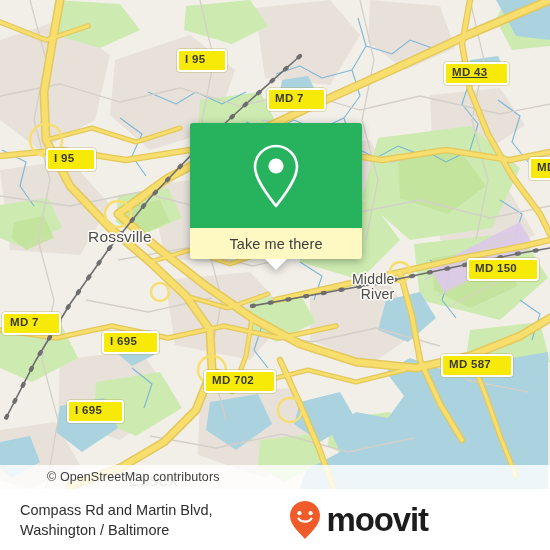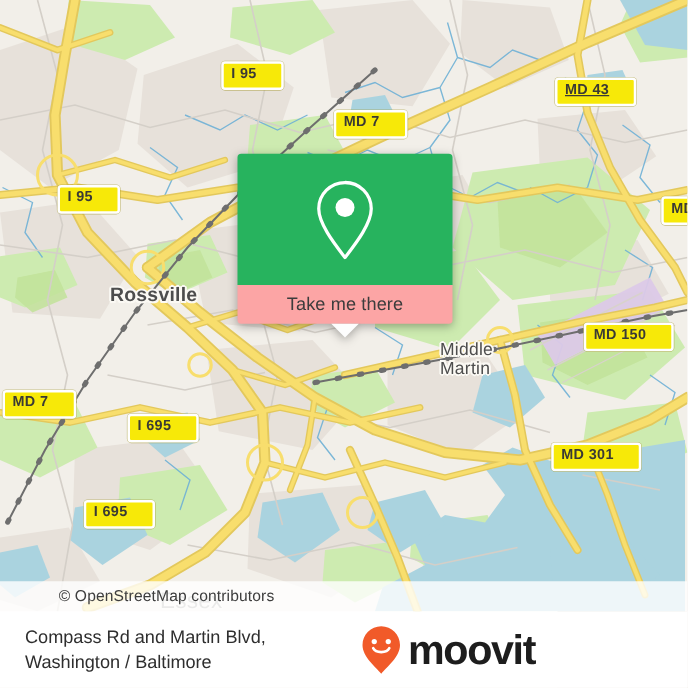--- a/index.html
+++ b/index.html
@@ -29,22 +29,22 @@
   .place-label {
     position: absolute;
     color: #4d4d4d;
     text-shadow:
       1.6px 0 #fbf9f4, -1.6px 0 #fbf9f4, 0 1.6px #fbf9f4, 0 -1.6px #fbf9f4,
       1.2px 1.2px #fbf9f4, -1.2px 1.2px #fbf9f4, 1.2px -1.2px #fbf9f4, -1.2px -1.2px #fbf9f4;
     white-space: nowrap;
     letter-spacing: .2px;
     pointer-events: none;
   }
-  .place-label.big { font-size: 15.5px; font-weight: bold; }
-  .place-label.two-line { font-size: 14px; line-height: 15px; text-align: left; }
+  .place-label.big { font-size: 15.5px; }
+  .place-label.two-line { font-size: 14px; line-height: 15px; text-align: right; }
   .place-label.faint { font-size: 18px; opacity: .55; }
 
   
   .shield {
     position: absolute;
     background: #f7e908;
     border: 2px solid #ffffff;
     border-radius: 3px;
     color: #3a3a35;
     font-size: 11.5px;
@@ -65,21 +65,21 @@
   }
   #popup-head {
     background: #27b35e;
     height: 105px;
     border-radius: 3px 3px 0 0;
     display: flex;
     align-items: center;
     justify-content: center;
   }
   #popup-foot {
-    background: #fca5a5;
+    background: #fef9c3;
     height: 31px;
     border-radius: 0 0 3px 3px;
     display: flex;
     align-items: center;
     justify-content: center;
   }
   #popup-foot-label {
     font-size: 14.5px;
     color: #3c3c3c;
     letter-spacing: .1px;
@@ -328,34 +328,35 @@
         <path d="M300,56 L246,104 L196,150 L150,198 L108,250 L70,304 L36,360 L6,418" stroke="#6e6e6e" stroke-width="4.2" fill="none" stroke-dasharray="2 16" stroke-linecap="round"></path>
         <path d="M252,306 L318,294 L384,282 L450,268 L516,254 L550,248" stroke="#6e6e6e" stroke-width="1.6" fill="none"></path>
         <path d="M252,306 L318,294 L384,282 L450,268 L516,254 L550,248" stroke="#6e6e6e" stroke-width="4.2" fill="none" stroke-dasharray="2 16" stroke-linecap="round"></path>
       </g>
     </svg>
 
     <div class="place-label big" style="left:88px; top:228px;">Rossville</div>
 
     <div class="place-label two-line" style="left:352px; top:272px;">
       <div>Middle</div>
-      <div>Martin</div>
+      <div>River</div>
     </div>
 
     <div class="place-label faint" style="left:128px; top:470px;">Essex</div>
 
     <div class="shield" style="left:177px; top:49px;">I 95</div>
     <div class="shield" style="left:267px; top:88px;">MD 7</div>
     <div class="shield" style="left:444px; top:62px;text-decoration:underline;">MD 43</div>
     <div class="shield" style="left:46px;  top:148px;">I 95</div>
     <div class="shield" style="left:529px; top:157px;">MD</div>
     <div class="shield" style="left:452px; top:258px;margin-left:15px;">MD 150</div>
     <div class="shield" style="left:2px;   top:312px;">MD 7</div>
     <div class="shield" style="left:102px; top:331px;">I 695</div>
-    <div class="shield" style="left:441px; top:354px;">MD 301</div>
+    <div class="shield" style="left:441px; top:354px;">MD 587</div>
+    <div class="shield" style="left:204px; top:370px;">MD 702</div>
     <div class="shield" style="left:67px;  top:400px;">I 695</div>
 
     <div id="popup-card">
       <div id="popup-head">
         <svg width="52" height="66" viewBox="0 0 52 66">
           <path d="M26 3 C14.4 3 5 12.4 5 24 C5 37 20 55 26 63 C32 55 47 37 47 24 C47 12.4 37.6 3 26 3 Z" fill="none" stroke="#ffffff" stroke-width="2.6" stroke-linejoin="round"></path>
           <circle cx="26" cy="23" r="7.6" fill="#ffffff"></circle>
         </svg>
       </div>
       <div id="popup-foot">

